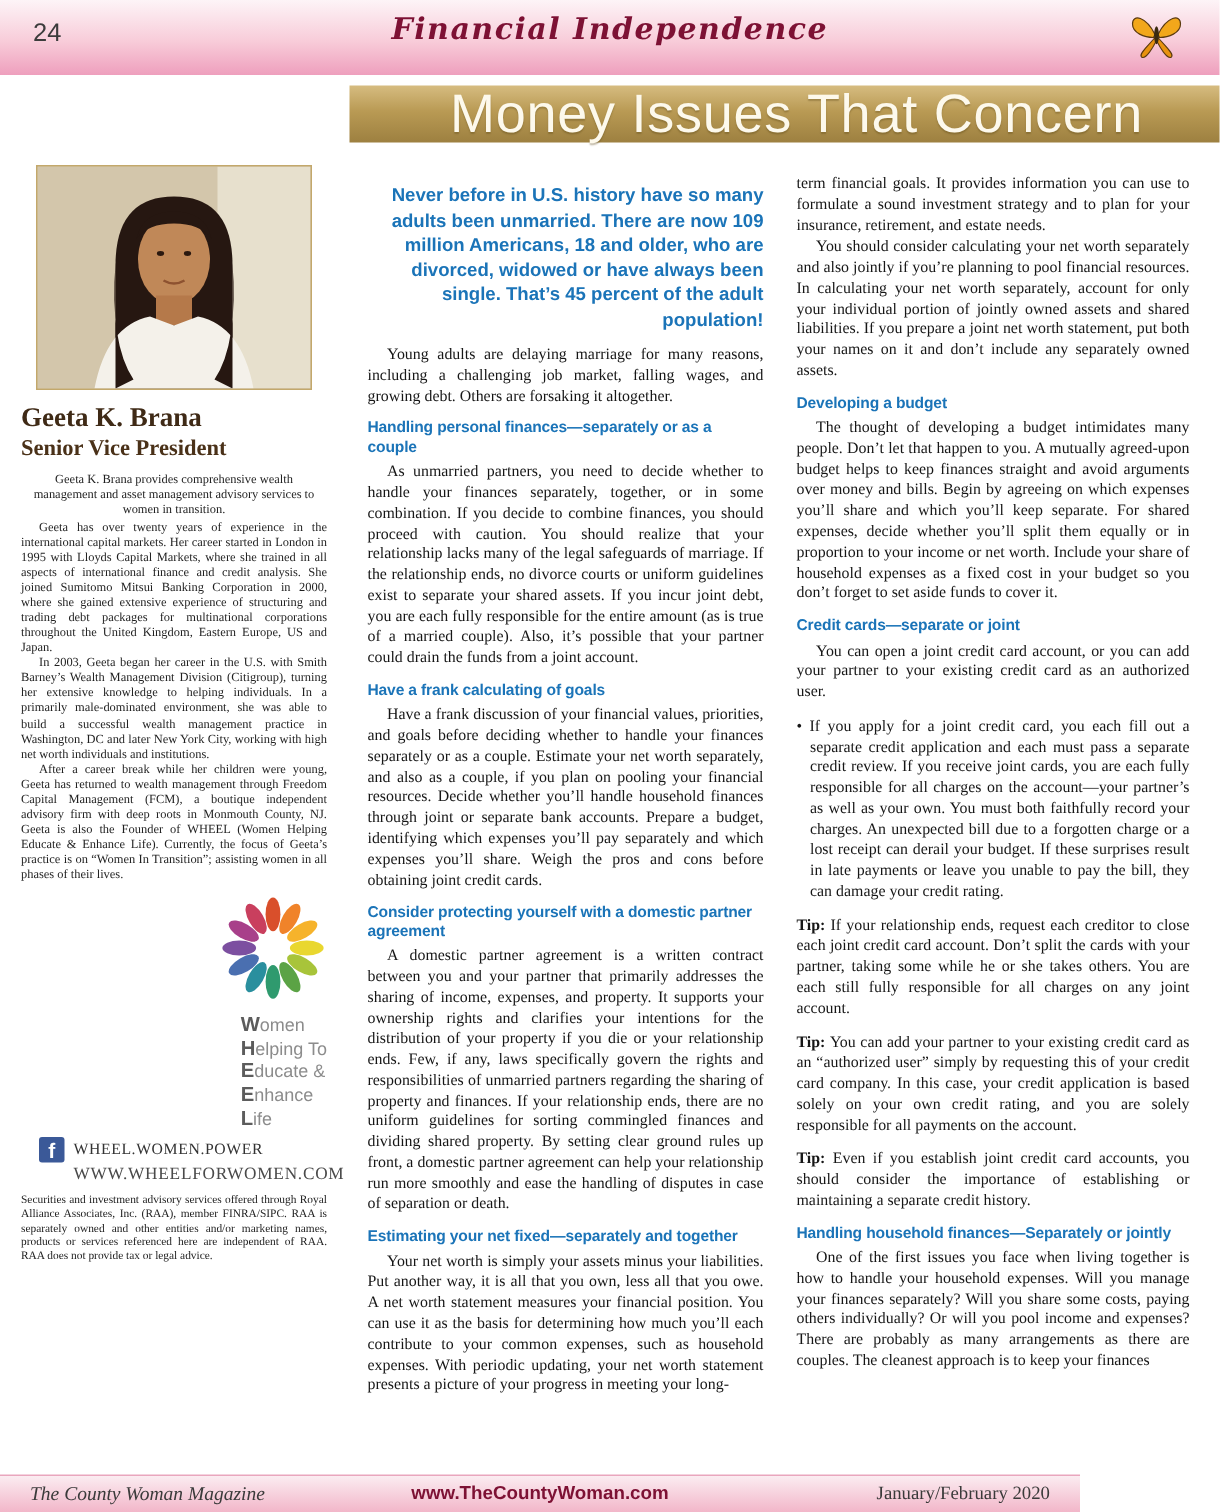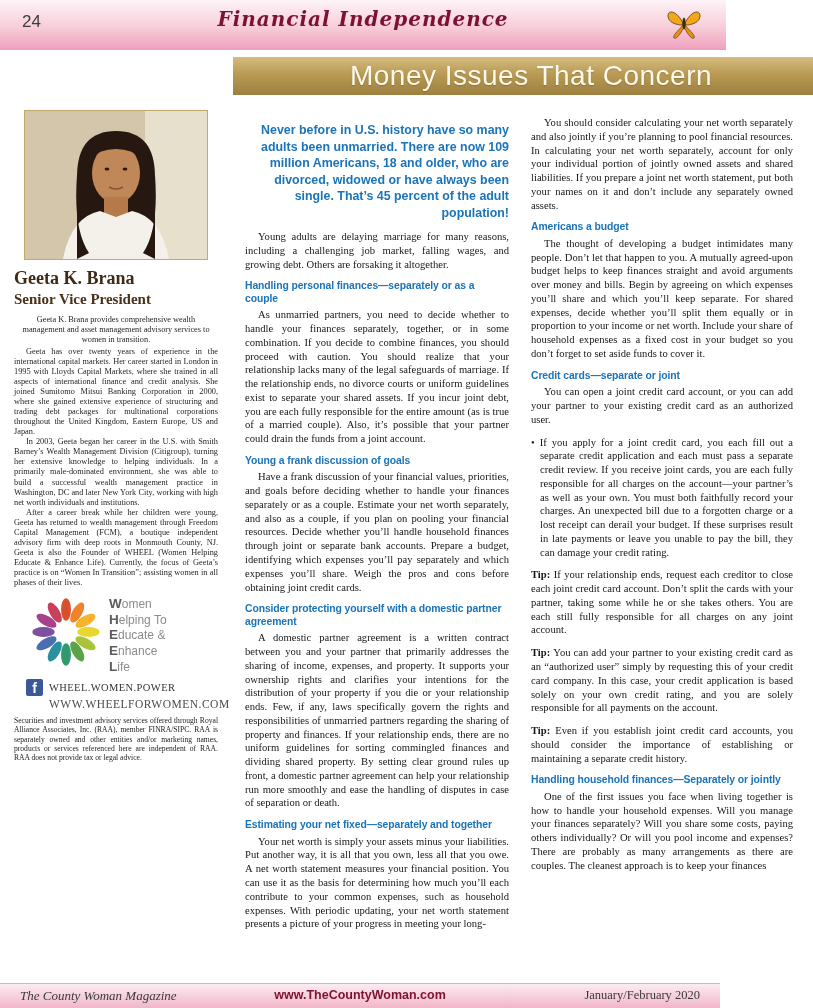--- a/index.html
+++ b/index.html
@@ -1,47 +1,47 @@
 <!DOCTYPE html>
 <html><head>
 <meta charset="utf-8">
 <style>
   * { margin:0; padding:0; box-sizing:border-box; }
   html,body { background:#fff; }
   body { width:813px; height:1008px; position:relative; overflow:hidden;
          font-family:"Liberation Serif", serif; color:#1a1a1a; }
 
   
-  .top-band { position:absolute; top:0; left:0; width:726px; height:50px;
+  .top-band { position:absolute; top:0; left:0; width:813px; height:50px;
     background:linear-gradient(180deg,#fdf4f7 0%,#f8ccd9 55%,#ee9fbd 100%); }
   .page-num { position:absolute; left:22px; top:12px;
     font-family:"Liberation Sans",sans-serif; font-size:17px; color:#3c3c3c; }
   .script-title { position:absolute; left:50%; transform:translateX(-50%); top:7px;
     font-family:"DejaVu Serif",serif; font-style:italic; font-weight:bold;
     font-size:20px; color:#7d1134; letter-spacing:1px; white-space:nowrap; }
   .butterfly { position:absolute; right:24px; top:8px; }
 
   
   .gold-banner { position:absolute; top:57px; left:233px; right:0; height:38px;
     background:linear-gradient(180deg,#d6bc80 0%,#b99a54 45%,#9d8040 100%);
     display:flex; align-items:center; justify-content:center; }
-  .gold-banner .banner-text { font-family:"Liberation Sans",sans-serif; font-size:28px;
+  .gold-banner .banner-text { font-family:"Liberation Sans",sans-serif; font-size:36px;
     color:#fdf9ec; letter-spacing:.5px; text-shadow:0 1px 1px rgba(90,70,20,.35);margin-left:16px; }
 
   
   .sidebar { position:absolute; left:14px; top:110px; width:204px; }
   .photo { width:184px; height:150px; margin:0 auto 8px; border:1px solid #c3a86b;
     background:#d3c6ab; overflow:hidden; }
   .author-name { font-size:18px; font-weight:bold; color:#3f2a16; margin:2px 0 1px; }
   .author-title { font-size:15px; font-weight:bold; color:#4a3118; line-height:1.2; }
   .contact { margin-top:5px; font-size:12px; color:#2e2418; line-height:1.18; }
   .bio { margin-top:7px; }
   .bio-p { font-size:8.3px; line-height:1.21; text-align:justify; color:#1f1f1f; text-indent:12px; }
   .bio-p.first { text-indent:0; text-align:center; padding:0 6px; margin-bottom:2px; }
-  .wheel { display:flex; align-items:flex-start; gap:7px; margin:8px 0 4px; padding-left:16px; }
+  .wheel { display:flex; align-items:flex-end; gap:7px; margin:8px 0 4px; padding-left:16px;flex-direction:column; }
   .wheel-line { font-family:"Liberation Sans",sans-serif; font-size:12px; color:#8c8c8c; line-height:1.15; }
   .wheel-line b { color:#5c5c5c; font-size:13.5px; }
   .fb-row { display:flex; align-items:center; gap:6px; margin:3px 0 2px; padding-left:12px; }
   .fb-icon { width:17px; height:17px; background:#3b5998; color:#fff;
     font-family:"Liberation Sans",sans-serif; font-weight:bold; display:flex;
     align-items:flex-end; justify-content:center; font-size:14px; line-height:1.05; border-radius:2px; }
   .fb-label { font-size:10.5px; color:#333; letter-spacing:.4px; }
   .wheel-site { font-size:11.5px; color:#4a4a4a; letter-spacing:.5px; padding-left:35px; margin-bottom:6px; }
   .disclaimer { font-size:7.6px; line-height:1.24; color:#222; text-align:justify; margin-top:5px; }
 
@@ -167,30 +167,31 @@
     <div class="wheel-site">WWW.WHEELFORWOMEN.COM</div>
     <p class="disclaimer">Securities and investment advisory services offered through Royal Alliance Associates, Inc. (RAA), member FINRA/SIPC. RAA is separately owned and other entities and/or marketing names, products or services referenced here are independent of RAA. RAA does not provide tax or legal advice.</p>
   </aside>
 
   <main>
     <div class="col col1">
       <p class="intro">Never before in U.S. history have so many adults been unmarried. There are now 109 million Americans, 18 and older, who are divorced, widowed or have always been single. That’s 45 percent of the adult population!</p>
     <p class="art-p">Young adults are delaying marriage for many reasons, including a challenging job market, falling wages, and growing debt. Others are forsaking it altogether.</p>
         <h3 class="art-h">Handling personal finances—separately or as a couple</h3>
         <p class="art-p">As unmarried partners, you need to decide whether to handle your finances separately, together, or in some combination. If you decide to combine finances, you should proceed with caution. You should realize that your relationship lacks many of the legal safeguards of marriage. If the relationship ends, no divorce courts or uniform guidelines exist to separate your shared assets. If you incur joint debt, you are each fully responsible for the entire amount (as is true of a married couple). Also, it’s possible that your partner could drain the funds from a joint account.</p>
-        <h3 class="art-h">Young a frank discussion of goals</h3>
+        <h3 class="art-h">Have a frank calculating of goals</h3>
         <p class="art-p">Have a frank discussion of your financial values, priorities, and goals before deciding whether to handle your finances separately or as a couple. Estimate your net worth separately, and also as a couple, if you plan on pooling your financial resources. Decide whether you’ll handle household finances through joint or separate bank accounts. Prepare a budget, identifying which expenses you’ll pay separately and which expenses you’ll share. Weigh the pros and cons before obtaining joint credit cards.</p>
         <h3 class="art-h">Consider protecting yourself with a domestic partner agreement</h3>
         <p class="art-p">A domestic partner agreement is a written contract between you and your partner that primarily addresses the sharing of income, expenses, and property. It supports your ownership rights and clarifies your intentions for the distribution of your property if you die or your relationship ends. Few, if any, laws specifically govern the rights and responsibilities of unmarried partners regarding the sharing of property and finances. If your relationship ends, there are no uniform guidelines for sorting commingled finances and dividing shared property. By setting clear ground rules up front, a domestic partner agreement can help your relationship run more smoothly and ease the handling of disputes in case of separation or death.</p>
         <h3 class="art-h">Estimating your net fixed—separately and together</h3>
         <p class="art-p">Your net worth is simply your assets minus your liabilities. Put another way, it is all that you own, less all that you owe. A net worth statement measures your financial position. You can use it as the basis for determining how much you’ll each contribute to your common expenses, such as household expenses. With periodic updating, your net worth statement presents a picture of your progress in meeting your long-</p>
       </div>
     <div class="col col2">
+        <p class="art-p noindent">term financial goals. It provides information you can use to formulate a sound investment strategy and to plan for your insurance, retirement, and estate needs.</p>
         <p class="art-p">You should consider calculating your net worth separately and also jointly if you’re planning to pool financial resources. In calculating your net worth separately, account for only your individual portion of jointly owned assets and shared liabilities. If you prepare a joint net worth statement, put both your names on it and don’t include any separately owned assets.</p>
-        <h3 class="art-h">Americans a budget</h3>
+        <h3 class="art-h">Developing a budget</h3>
         <p class="art-p">The thought of developing a budget intimidates many people. Don’t let that happen to you. A mutually agreed-upon budget helps to keep finances straight and avoid arguments over money and bills. Begin by agreeing on which expenses you’ll share and which you’ll keep separate. For shared expenses, decide whether you’ll split them equally or in proportion to your income or net worth. Include your share of household expenses as a fixed cost in your budget so you don’t forget to set aside funds to cover it.</p>
         <h3 class="art-h">Credit cards—separate or joint</h3>
         <p class="art-p">You can open a joint credit card account, or you can add your partner to your existing credit card as an authorized user.</p>
         <p class="art-p bullet">• If you apply for a joint credit card, you each fill out a separate credit application and each must pass a separate credit review. If you receive joint cards, you are each fully responsible for all charges on the account—your partner’s as well as your own. You must both faithfully record your charges. An unexpected bill due to a forgotten charge or a lost receipt can derail your budget. If these surprises result in late payments or leave you unable to pay the bill, they can damage your credit rating.</p>
         <p class="art-p tip"><b>Tip: </b>If your relationship ends, request each creditor to close each joint credit card account. Don’t split the cards with your partner, taking some while he or she takes others. You are each still fully responsible for all charges on any joint account.</p>
         <p class="art-p tip"><b>Tip: </b>You can add your partner to your existing credit card as an “authorized user” simply by requesting this of your credit card company. In this case, your credit application is based solely on your own credit rating, and you are solely responsible for all payments on the account.</p>
         <p class="art-p tip"><b>Tip: </b>Even if you establish joint credit card accounts, you should consider the importance of establishing or maintaining a separate credit history.</p>
         <h3 class="art-h">Handling household finances—Separately or jointly</h3>
         <p class="art-p">One of the first issues you face when living together is how to handle your household expenses. Will you manage your finances separately? Will you share some costs, paying others individually? Or will you pool income and expenses? There are probably as many arrangements as there are couples. The cleanest approach is to keep your finances</p>
       </div>

